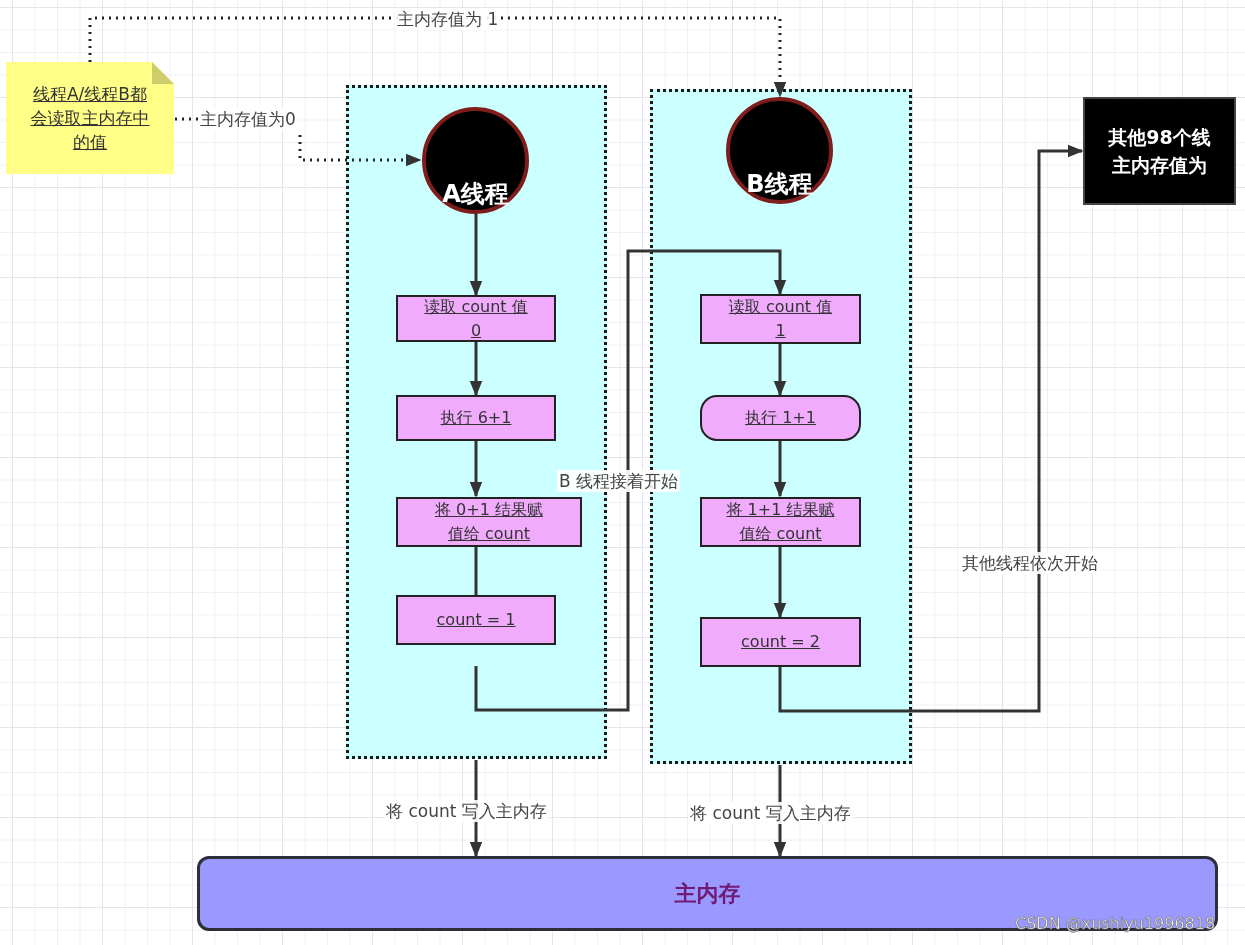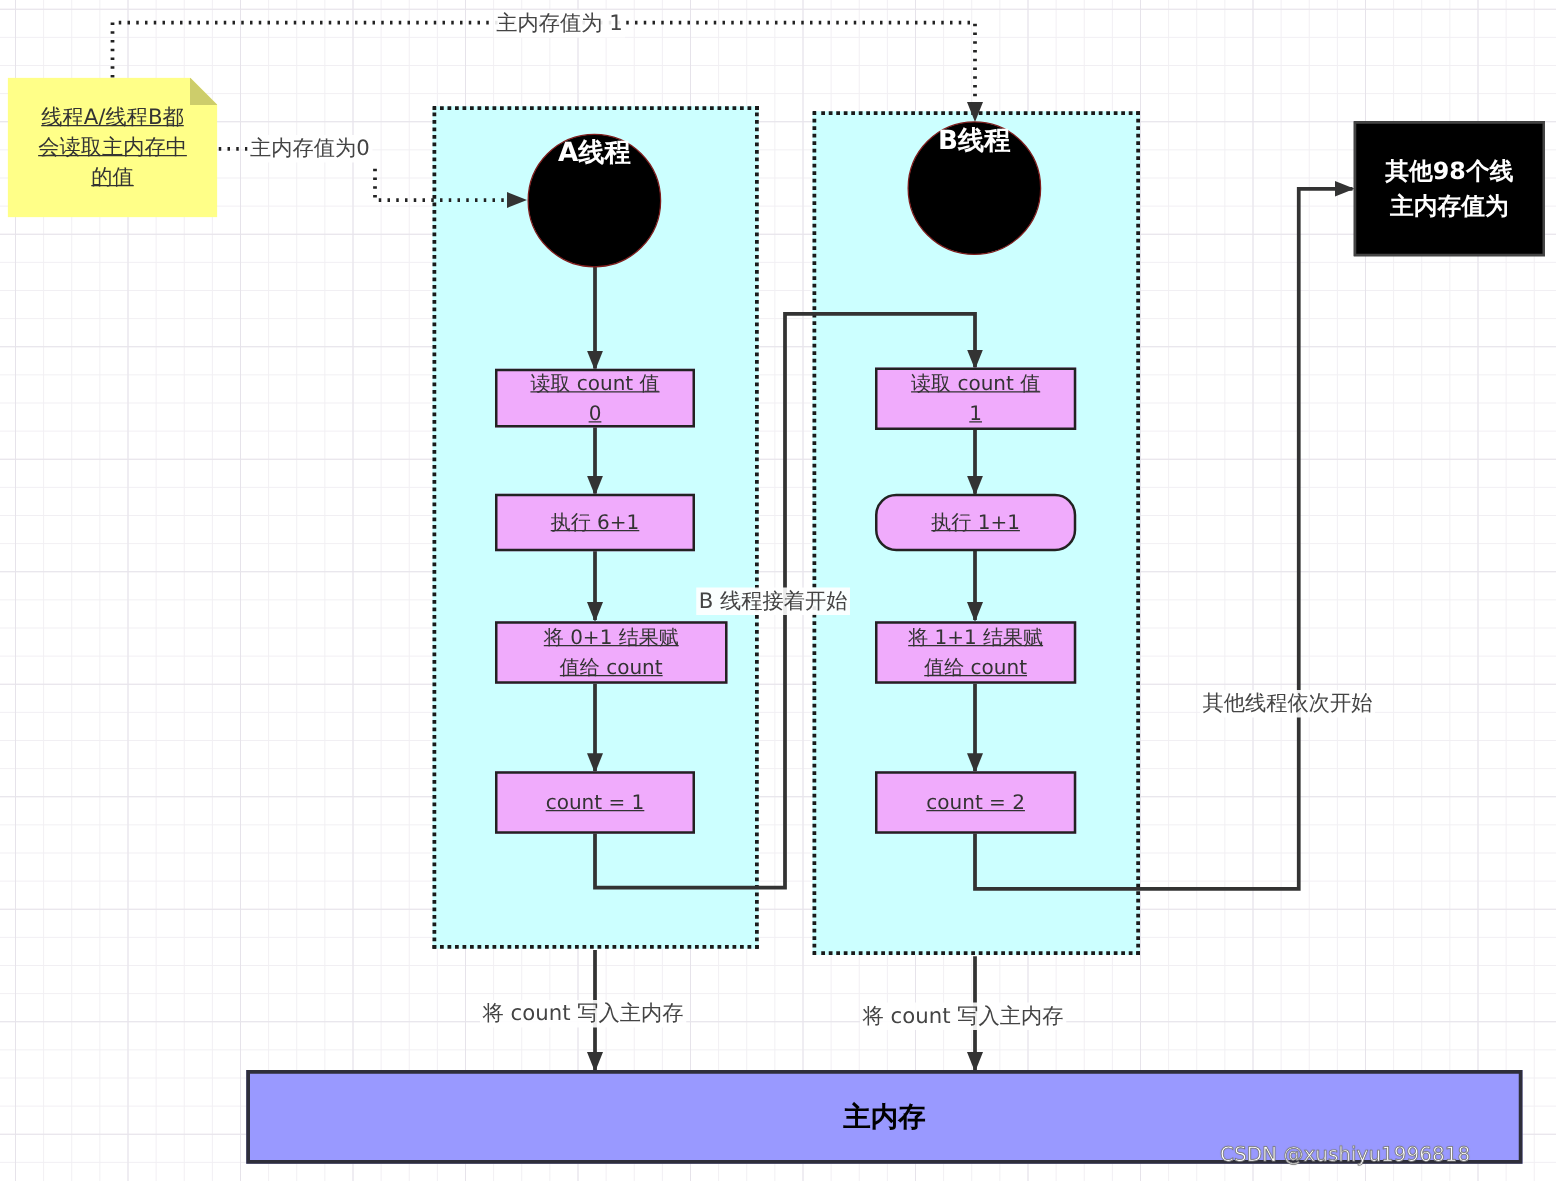--- a/index.html
+++ b/index.html
@@ -15,23 +15,23 @@
     background-position: 12px 7px, 12px 7px, 12px 7px, 12px 7px;
     font-family: "DejaVu Sans", "Liberation Sans", sans-serif;
   }
   .abs { position: absolute; box-sizing: border-box; }
   svg.links { position: absolute; left: 0; top: 0; }
   .lane {
     background: #ccffff;
     border: 3px dotted #1a1a1a;
   }
   .thread {
-    border-radius: 50%; background: #000; border: 1px solid #7f1d1d;
-    color: #fff; font-weight: bold; font-size: 21px;
-    display: flex; align-items: flex-start; justify-content: center;
+    border-radius: 50%; background: #000; border: 4px solid #7f1d1d;
+    color: #fff; font-weight: bold; font-size: 24px;
+    display: flex; align-items: flex-end; justify-content: center;
   }
   .step {
     background: #f0abfc; border: 2px solid #222;
     color: #333; font-size: 16px; line-height: 24px; text-align: center;
     display: flex; align-items: center; justify-content: center; white-space: pre-line; text-decoration: underline;
   }
   .note {
     background: #ffff88; color: #333; font-size: 17px; line-height: 24px;
     text-align: center; display: flex; align-items: center; justify-content: center;
     white-space: pre-line;
@@ -45,22 +45,22 @@
   .label {
     color: #444; font-size: 17px; background: rgba(255,255,255,0.9);
     white-space: nowrap; line-height: 22px; padding: 0 2px;
   }
   .black-box {
     background: #000; border: 2px solid #444; color: #fff;
     font-weight: bold; font-size: 19px; line-height: 28px; text-align: center;
     display: flex; align-items: center; justify-content: center; white-space: pre-line;
   }
   .memory {
-    background: #9999ff; border: 3px solid #2e2e3a; border-radius: 0;
-    color: #000000; font-weight: bold; font-size: 22px;
+    background: #9999ff; border: 3px solid #2e2e3a; border-radius: 12px;
+    color: #701a75; font-weight: bold; font-size: 22px;
     display: flex; align-items: center; justify-content: center;
   }
   .watermark {
     color: #fff; font-size: 16px; white-space: nowrap;
     -webkit-text-stroke: 0.6px #777; text-shadow: 0 0 1px #666;
   }
 </style>
 </head>
 <body>
 
@@ -123,21 +123,21 @@
   <span>读取 count 值
 0</span>
 </div>
 <div class="abs step" style="left:396px; top:395px; width:160px; height:46px;">
   <span>执行 6+1</span>
 </div>
 <div class="abs step" style="left:396px; top:497px; width:186px; height:50px;">
   <span>将 0+1 结果赋
 值给 count</span>
 </div>
-<div class="abs step" style="left:396px; top:617px; width:160px; height:50px;">
+<div class="abs step" style="left:396px; top:595px; width:160px; height:50px;">
   <span>count = 1</span>
 </div>
 
 <div class="abs step" style="left:700px; top:294px; width:161px; height:50px;">
   <span>读取 count 值
 1</span>
 </div>
 <div class="abs step" style="left:700px; top:395px; width:161px; height:46px;border-radius:17px;">
   <span>执行 1+1</span>
 </div>
@@ -151,13 +151,13 @@
 
 <div class="abs black-box" style="left:1083px; top:97px; width:153px; height:108px;">
   <span>其他98个线
 主内存值为</span>
 </div>
 
 <div class="abs memory" style="left:197px; top:856px; width:1021px; height:75px;">
   <span>主内存</span>
 </div>
 
-<div class="abs watermark" style="left:976px; top:914px;text-align:right;">CSDN @xushiyu1996818</div>
+<div class="abs watermark" style="left:1015px; top:914px;text-align:right;">CSDN @xushiyu1996818</div>
 
 </body></html>

